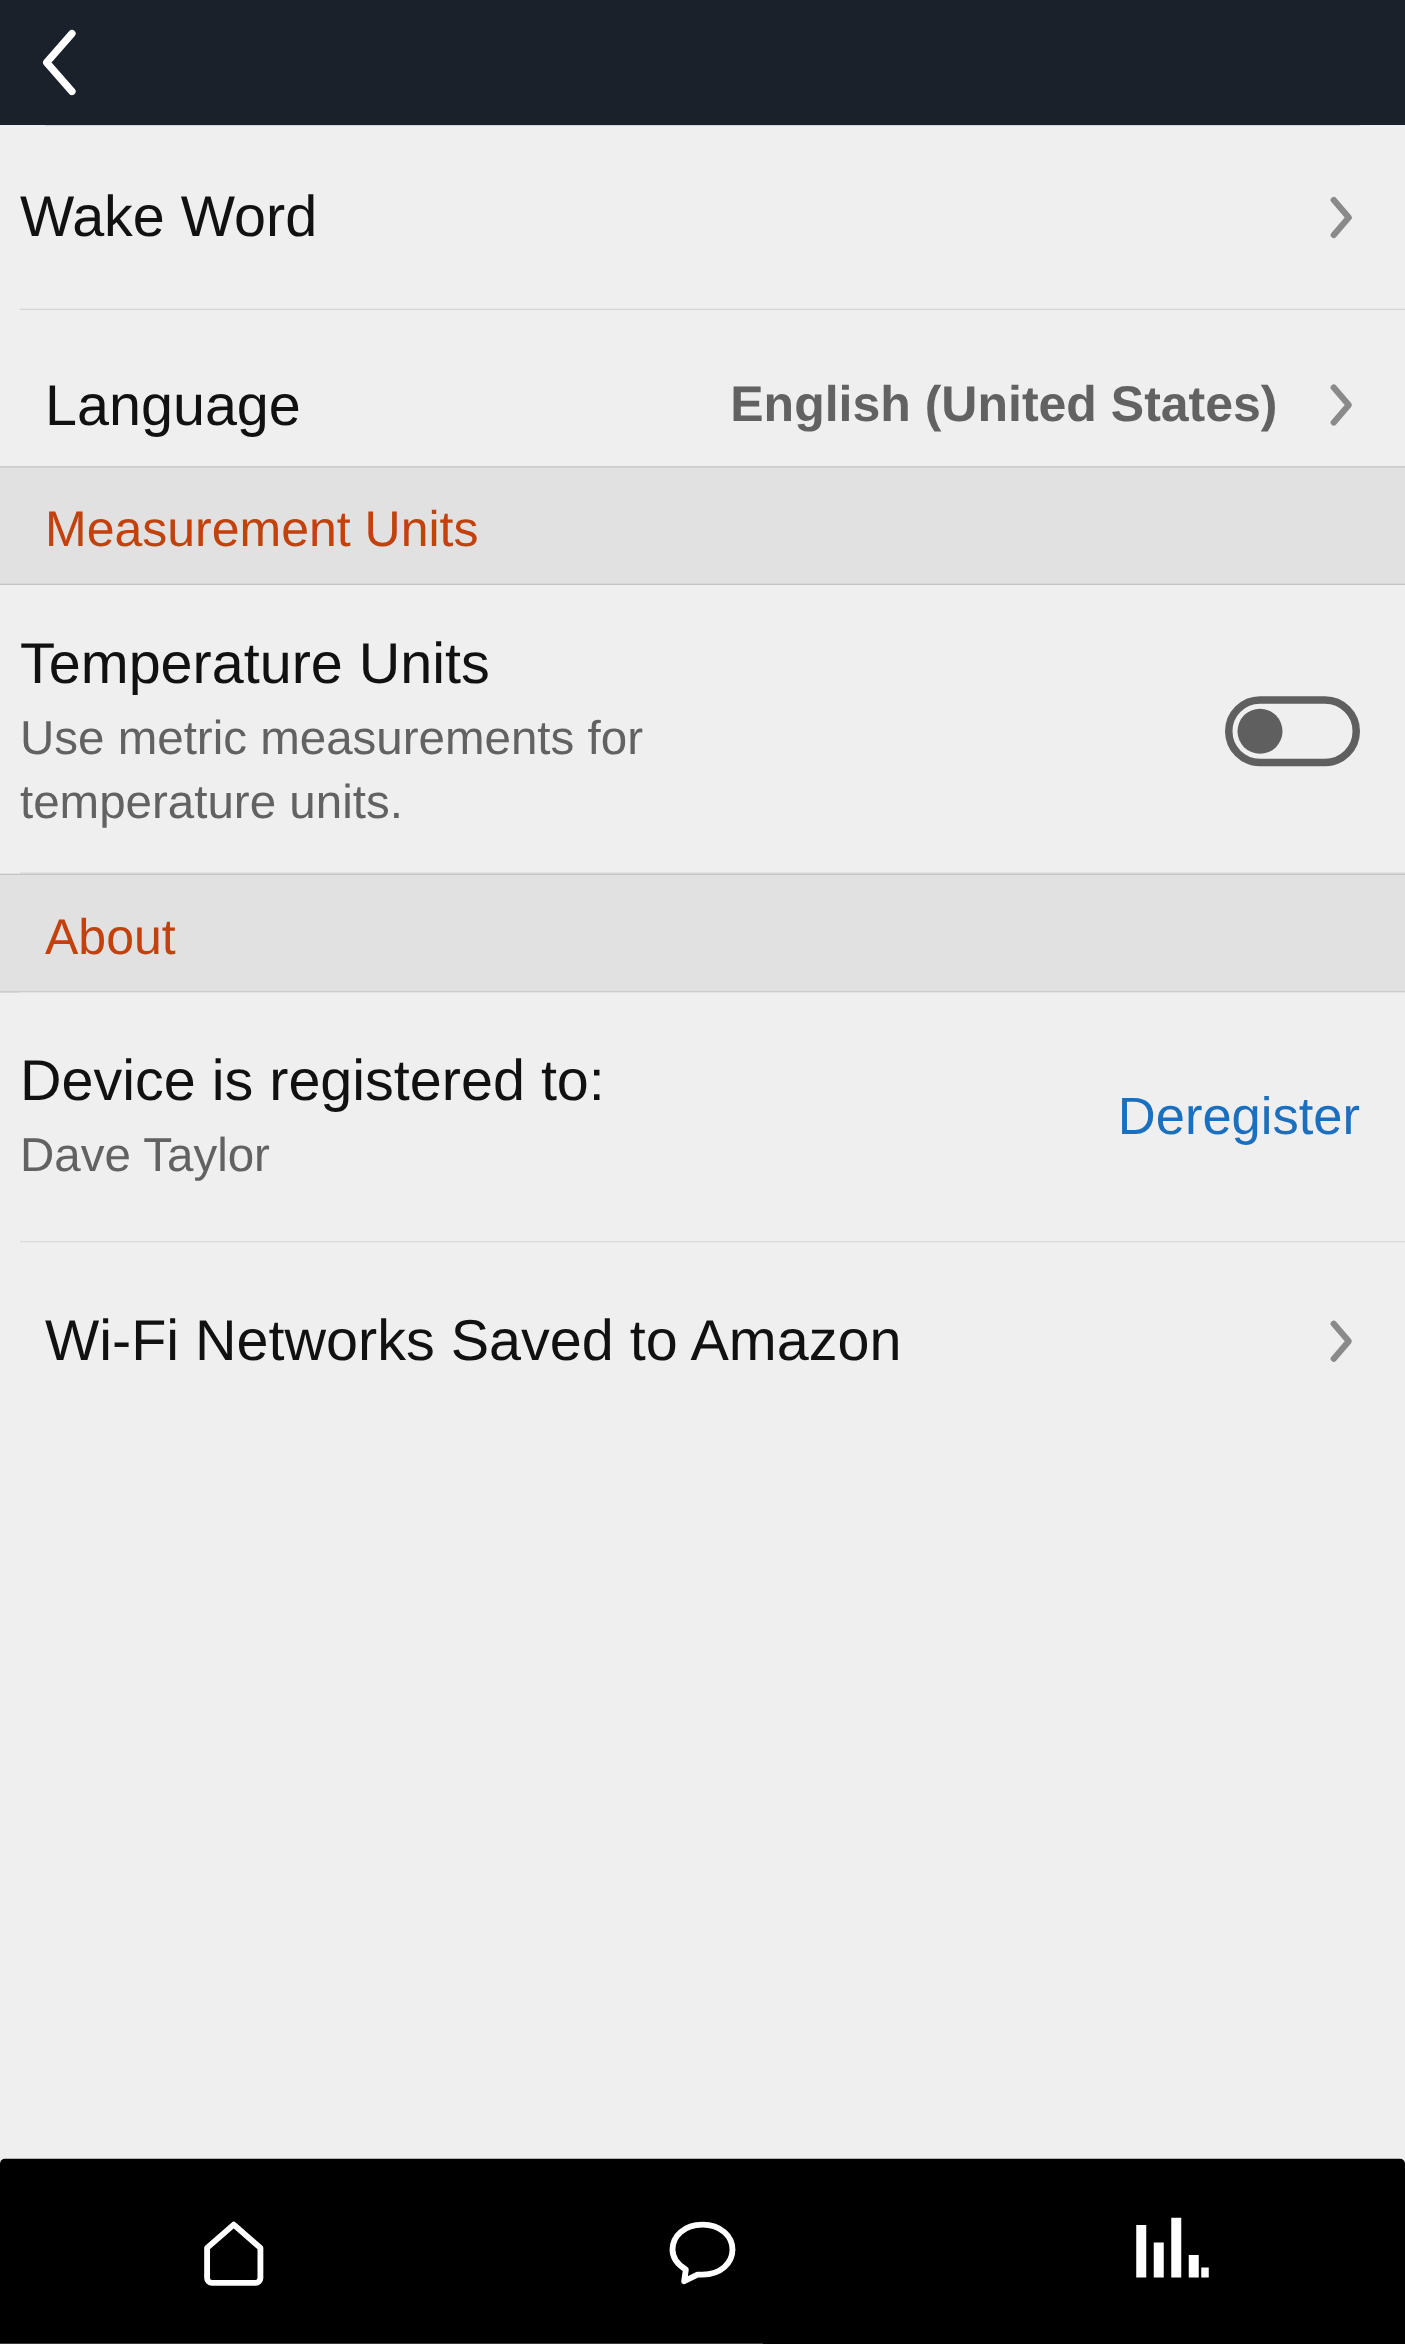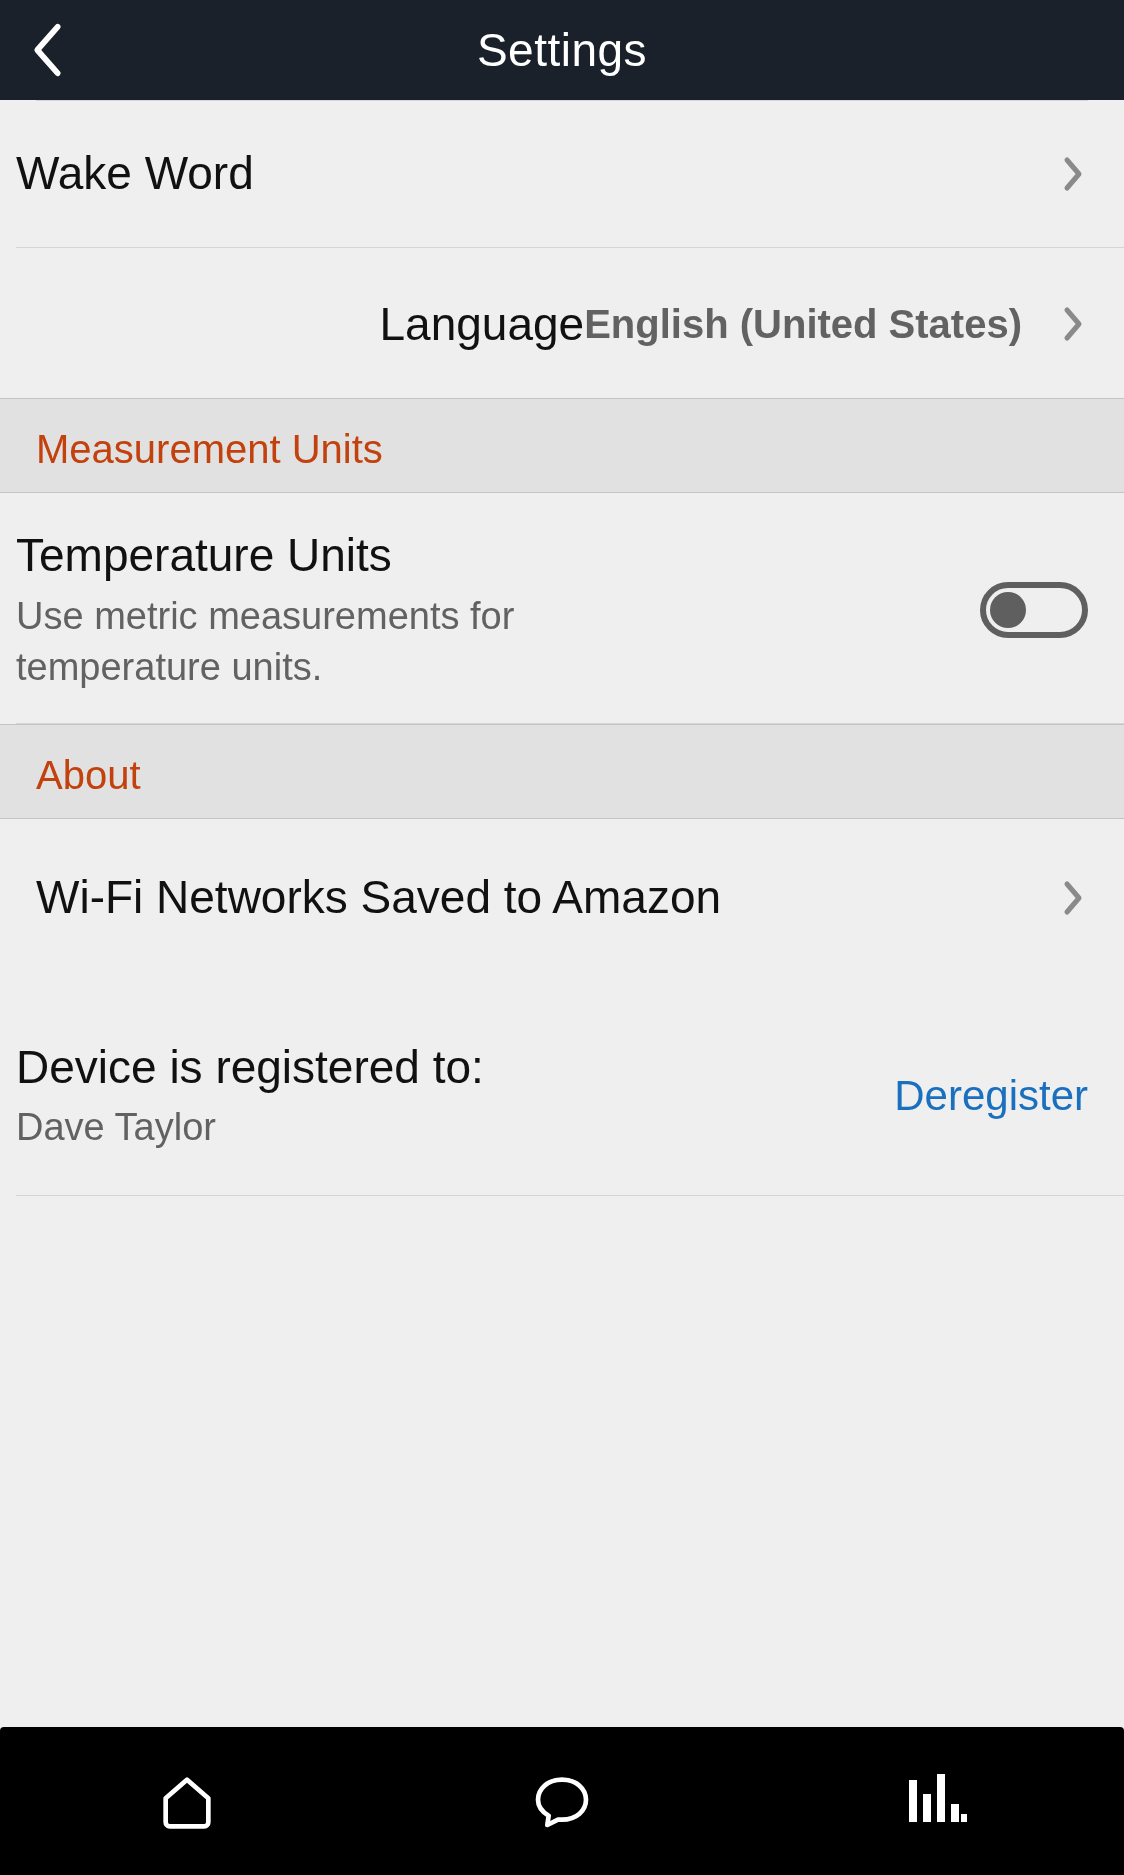--- a/index.html
+++ b/index.html
@@ -124,39 +124,38 @@
 </style>
 </head>
 <body>
 
 <div class="header">
   <div class="back-btn">
     <svg width="36" height="58" viewBox="0 0 24 40" fill="none" stroke="#ffffff" stroke-width="4" stroke-linecap="round" stroke-linejoin="round">
         <polyline points="20 4 6 20 20 36"></polyline>
       </svg>
   </div>
-  <div class="header-title">Settings</div>
 </div>
 
 <div class="content">
 
   <div class="partial-top-rule"></div>
 
   <div class="row inner-rule">
     <div class="labels">
       <div class="title">Wake Word</div>
     </div>
     <div class="chevron">
       <svg width="24" height="40" viewBox="0 0 24 40" fill="none" stroke="#8a8a8a" stroke-width="5" stroke-linecap="round" stroke-linejoin="round">
           <polyline points="6 6 18 20 6 34"></polyline>
         </svg>
     </div>
   </div>
 
-  <div class="row last-in-group" style="padding-top:48px;padding-bottom:45px;text-align:right;">
+  <div class="row last-in-group" style="padding-top:48px;padding-bottom:20px;">
     <div class="labels">
       <div class="title">Language</div>
     </div>
     <div class="value">English (United States)</div>
     <div class="chevron">
       <svg width="24" height="40" viewBox="0 0 24 40" fill="none" stroke="#8a8a8a" stroke-width="5" stroke-linecap="round" stroke-linejoin="round">
           <polyline points="6 6 18 20 6 34"></polyline>
         </svg>
     </div>
   </div>
@@ -173,37 +172,37 @@
     <div class="toggle">
       <div class="knob"></div>
     </div>
   </div>
 
 
   <div class="section-gap">
     <div class="sh">About</div>
   </div>
 
+  <div class="row inner-rule" style="padding-top:42px;padding-bottom:42px;">
+    <div class="labels">
+      <div class="title">Device is registered to:</div>
+      <div class="subtitle">Dave Taylor</div>
+    </div>
+    <div class="link-action">Deregister</div>
+  </div>
+
   <div class="row last-in-group" style="padding-top:50px;padding-bottom:70px;">
     <div class="labels">
       <div class="title">Wi-Fi Networks Saved to Amazon</div>
     </div>
     <div class="chevron">
       <svg width="24" height="40" viewBox="0 0 24 40" fill="none" stroke="#8a8a8a" stroke-width="5" stroke-linecap="round" stroke-linejoin="round">
           <polyline points="6 6 18 20 6 34"></polyline>
         </svg>
     </div>
-  </div>
-
-  <div class="row inner-rule" style="padding-top:42px;padding-bottom:42px;">
-    <div class="labels">
-      <div class="title">Device is registered to:</div>
-      <div class="subtitle">Dave Taylor</div>
-    </div>
-    <div class="link-action">Deregister</div>
   </div>
 
 </div>
 
 <div class="tabbar">
   <div class="tab">
     <svg width="64" height="64" viewBox="0 0 48 48" fill="none" stroke="#ffffff" stroke-width="3.5" stroke-linejoin="round" stroke-linecap="round">
       <path d="M8 22 L24 8 L40 22 V40 a3 3 0 0 1 -3 3 H11 a3 3 0 0 1 -3 -3 Z"></path>
     </svg>
   </div>

